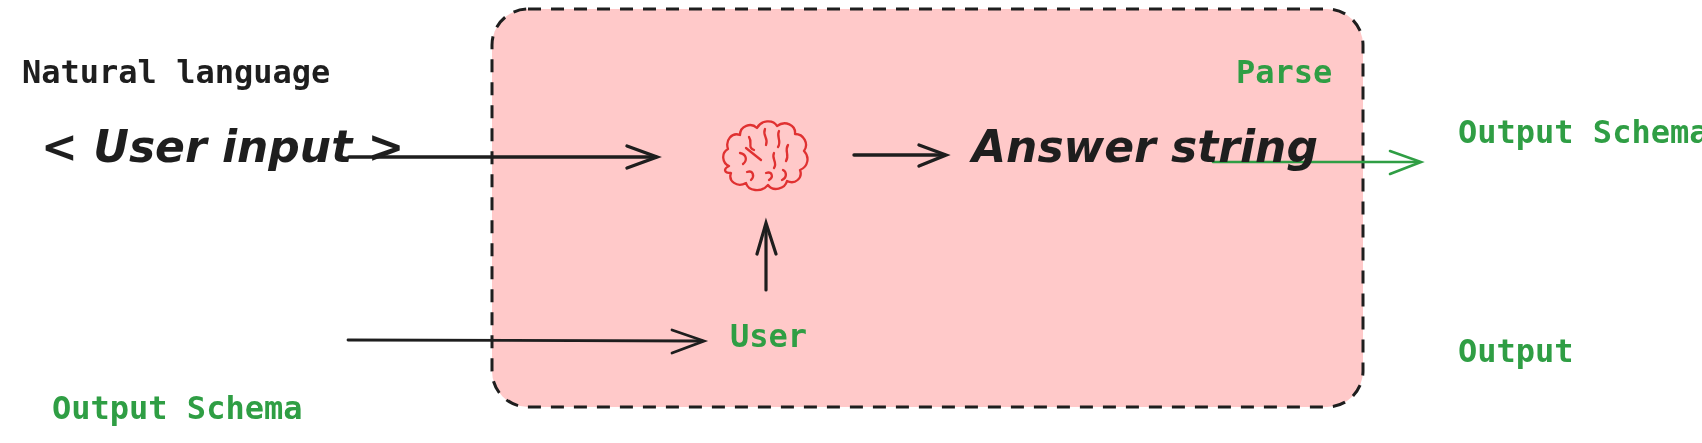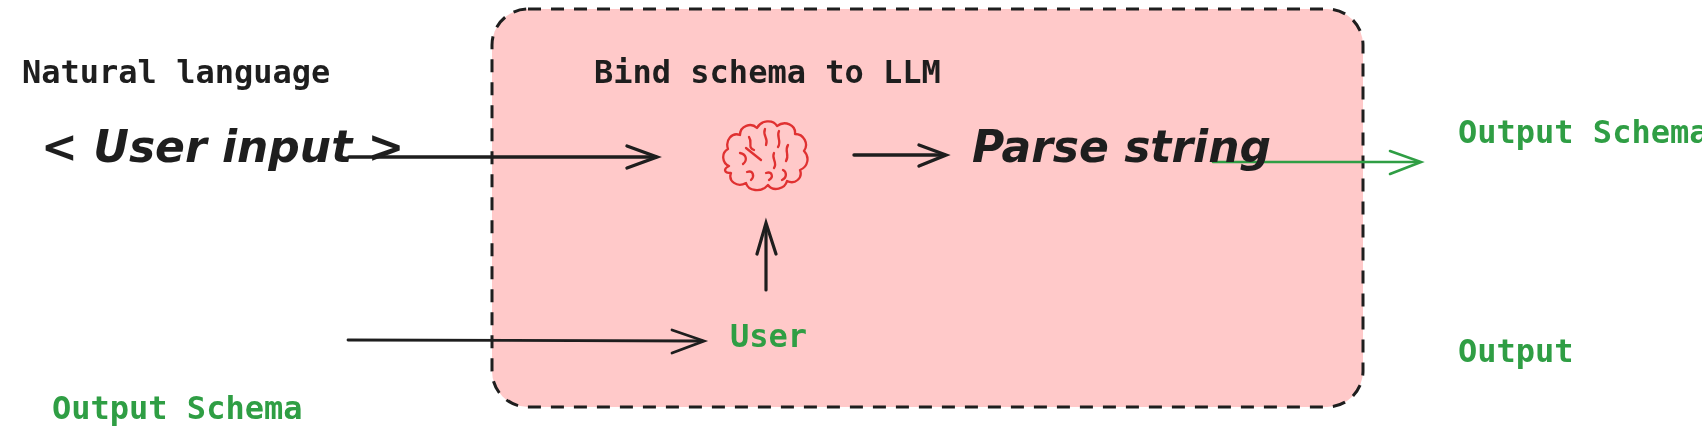--- a/index.html
+++ b/index.html
@@ -70,22 +70,22 @@
       <path d="M58 36 C55 42 62 45 58 51"></path>
       <path d="M31 55 C37 53 39 59 35 63"></path>
       <path d="M50 56 C56 54 58 60 53 63"></path>
       <path d="M67 53 C71 55 71 61 66 63"></path>
     </g>
   </svg>
 
   <div class="t mono ink" style="left:6px; top:52px;">Natural language</div>
   <div class="t hand ink" style="left:25px; top:128px;">&lt; User input &gt;</div>
 
-  <div class="t mono ink" style="left:578px; top:52px;">Bind schema to LLM</div>
-  <div class="t hand ink" style="left:956px; top:128px;">Parse string</div>
+  <div class="t hand ink" style="left:956px; top:128px;">Answer string</div>
+  <div class="t mono green" style="left:1220px; top:52px;">Parse</div>
   <div class="t mono green" style="left:714px; top:316px;">User</div>
 
   <div class="t mono green" style="left:36px; top:306px;">
     <div>Output Schema</div>
     
     
   </div>
 
   <div class="t mono green" style="left:1442px; top:30px;">
     <div>Output Schema</div>

